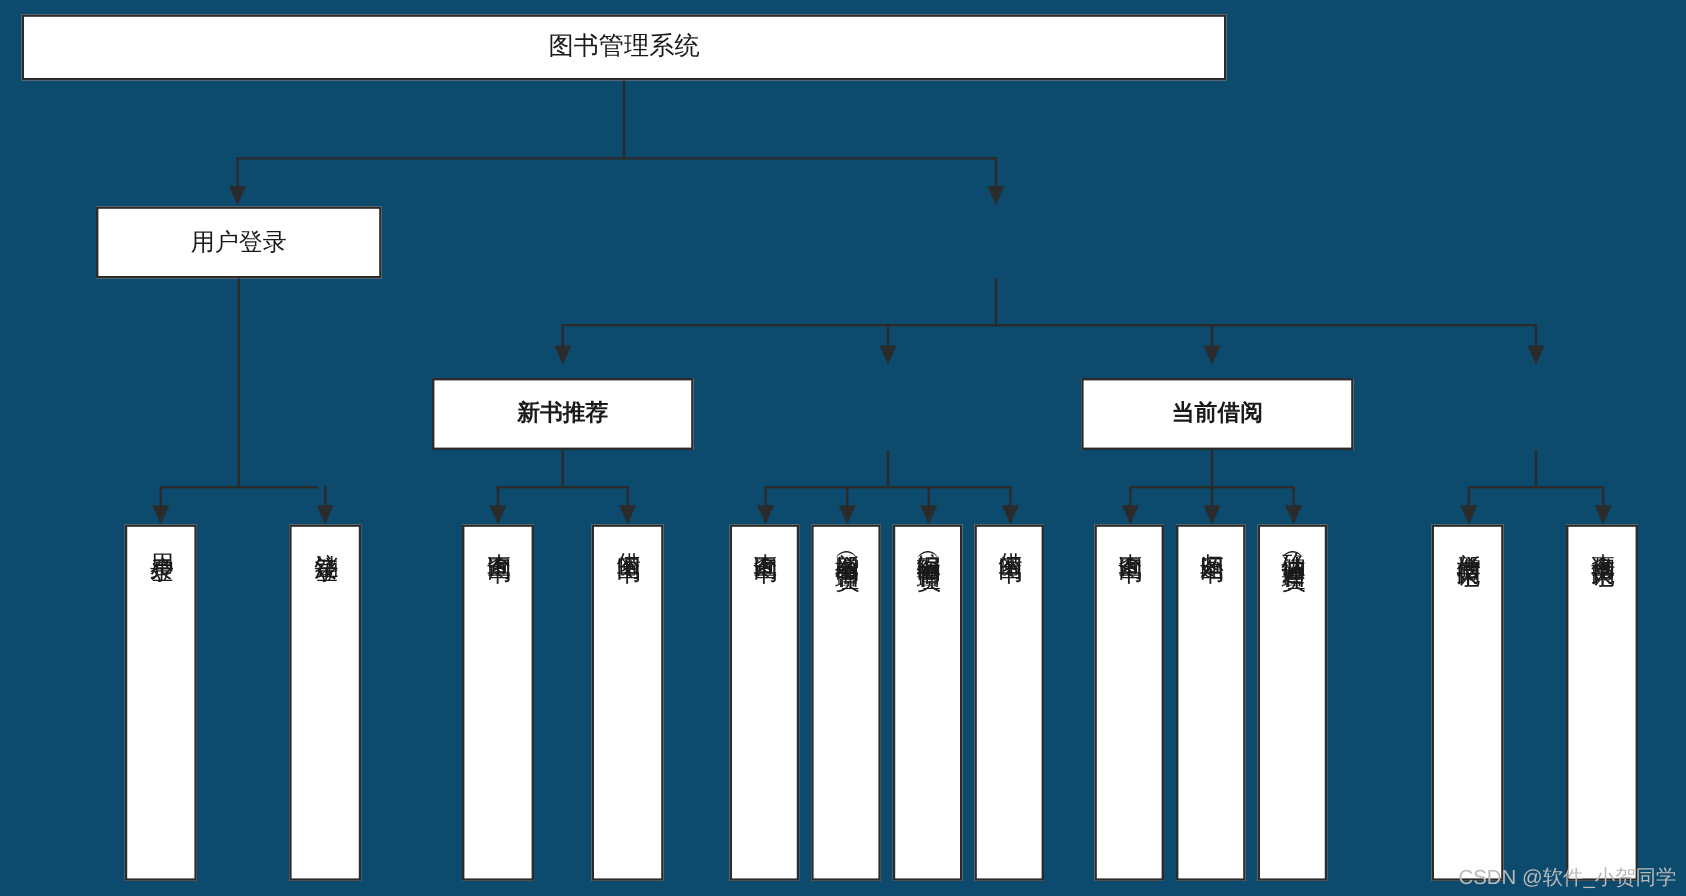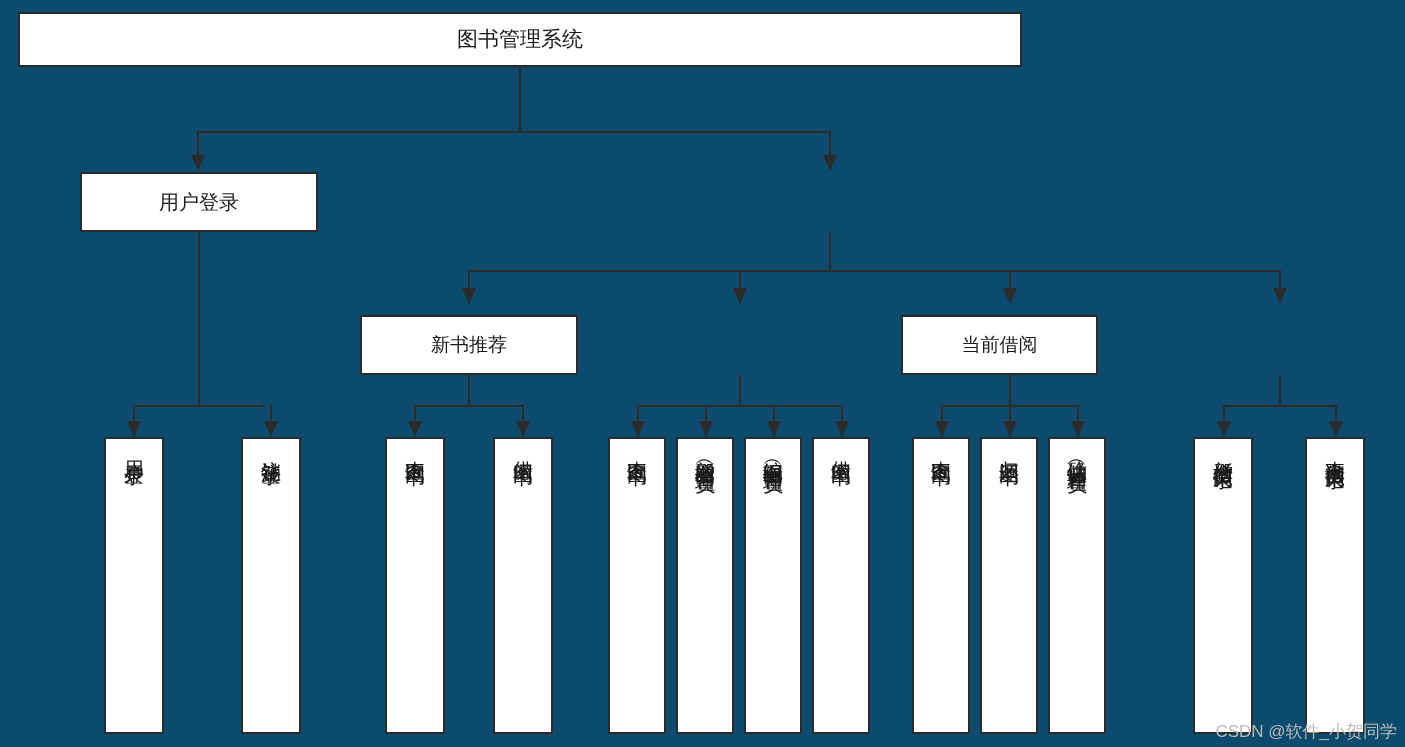--- a/index.html
+++ b/index.html
@@ -24,21 +24,21 @@
     border:2px solid #2b2b2b;
     display:flex;
     align-items:center;
     justify-content:center;
     text-align:center;
     color:#1a1a1a;
     line-height:1.25;
   }
   .node.root{font-size:21px;}
   .node.lvl2{font-size:20px;}
-  .node.lvl3{font-size:19px;}
+  .node.lvl3{font-size:19px;font-weight:bold;}
   .node.leaf{
     font-size:20px;
     align-items:flex-start;
     justify-content:center;
     padding-top:6px;
   }
   .node.leaf .vtext{
     writing-mode:vertical-rl;
     text-orientation:upright;
     letter-spacing:2px;
@@ -109,21 +109,21 @@
   <div class="vline" style="left:739px;top:270px;height:20px;"></div>
   <div class="arrow" style="left:733px;top:288px;"></div>
   <div class="vline" style="left:1009px;top:270px;height:20px;"></div>
   <div class="arrow" style="left:1003px;top:288px;"></div>
   <div class="vline" style="left:1279px;top:270px;height:20px;"></div>
   <div class="arrow" style="left:1273px;top:288px;"></div>
 
   <div class="node lvl3" style="left:360px;top:315px;width:218px;height:60px;">
     <span>新书推荐</span>
   </div>
-  <div class="node lvl3" style="left:901px;top:315px;width:197px;height:60px;">
+  <div class="node lvl3" style="left:901px;top:315px;width:227px;height:60px;">
     <span>当前借阅</span>
   </div>
 
   <div class="vline" style="left:468px;top:375px;height:31px;"></div>
   <div class="hline" style="left:414px;top:405px;width:110px;"></div>
   <div class="vline" style="left:414px;top:405px;height:18px;"></div>
   <div class="arrow" style="left:408px;top:421px;"></div>
   <div class="vline" style="left:522px;top:405px;height:18px;"></div>
   <div class="arrow" style="left:516px;top:421px;"></div>
 

